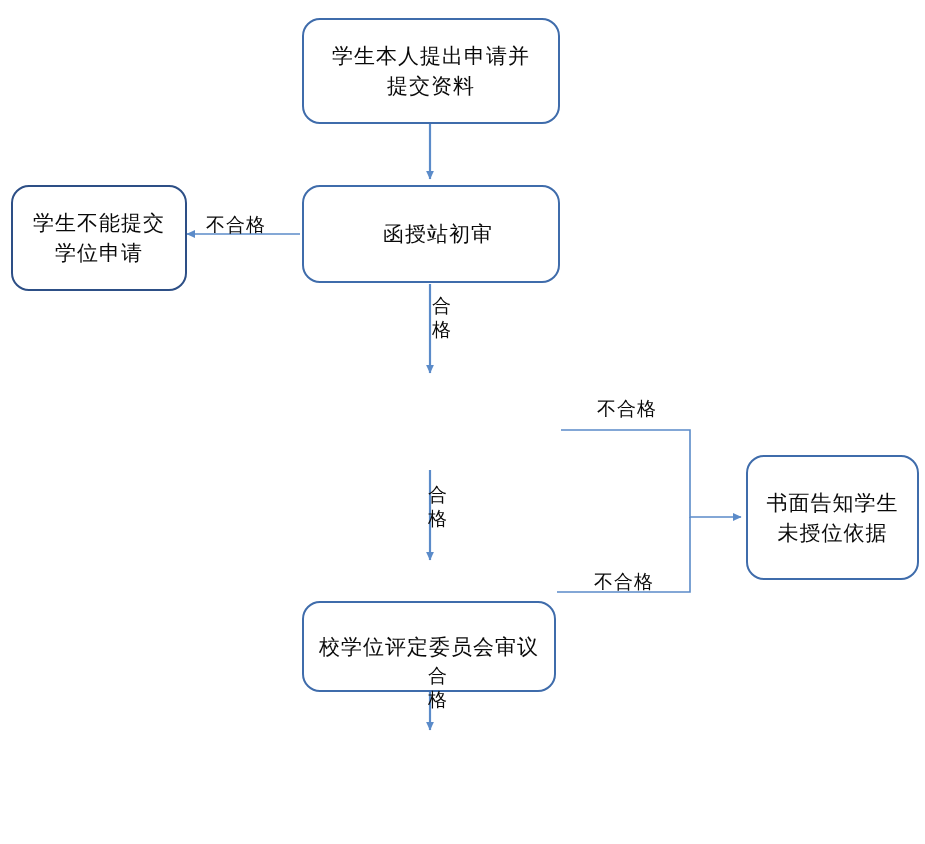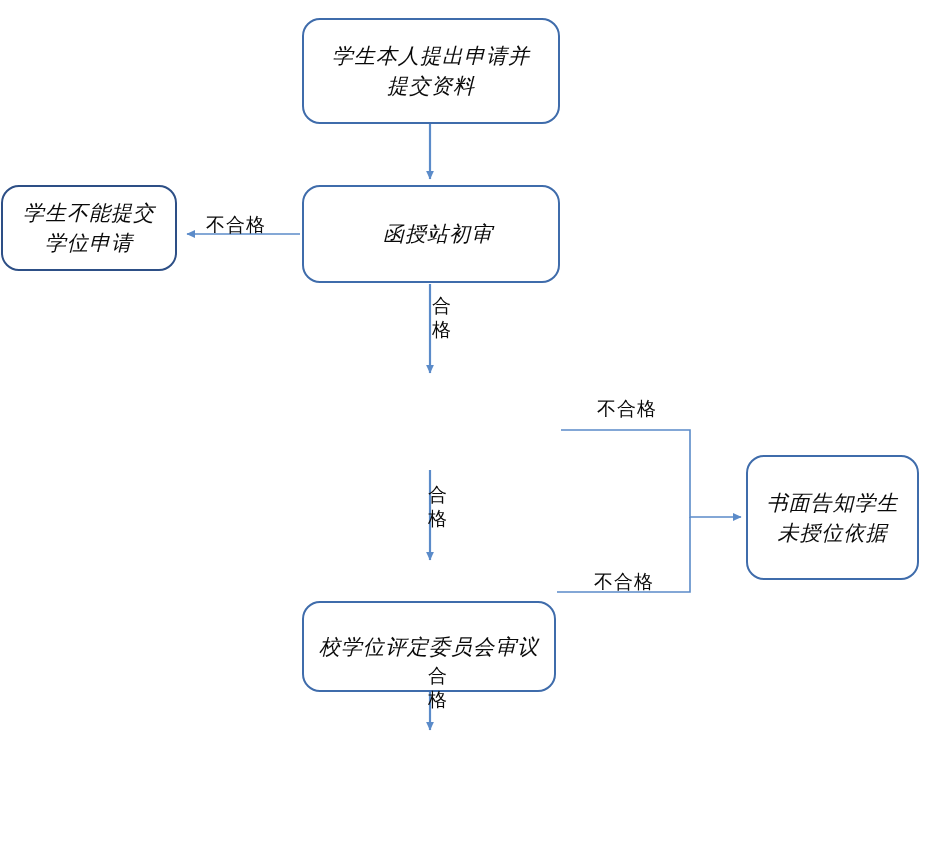--- a/index.html
+++ b/index.html
@@ -4,25 +4,25 @@
 <style>
   html,body{margin:0;padding:0;background:#ffffff;}
   body{width:925px;height:844px;position:relative;overflow:hidden;
        font-family:"DejaVu Sans","Liberation Sans",sans-serif;}
   #canvas{position:absolute;left:0;top:0;width:925px;height:844px;}
   svg.wires{position:absolute;left:0;top:0;width:925px;height:844px;pointer-events:none;}
 
   .node{position:absolute;box-sizing:border-box;border:2px solid #3f6cab;
         border-radius:18px;background:#ffffff;display:flex;align-items:center;
         justify-content:center;text-align:center;color:#0a0a0a;font-size:21px;
-        line-height:30px;letter-spacing:1px;font-style:italic;}
+        line-height:30px;letter-spacing:1px;}
   .node .txt{white-space:pre-line;display:block;}
 
   .n-apply   {left:302px; top:18px;  width:258px; height:106px;}
-  .n-reject1 {left:1px;   top:185px; width:176px; height:86px;  border-color:#2d4f86;}
+  .n-reject1 {left:11px;   top:185px; width:176px; height:106px;  border-color:#2d4f86;}
   .n-station {left:302px; top:185px; width:258px; height:98px;padding-left:14px;}
   .n-college {left:302px; top:378px; width:258px; height:91px;}
   .n-committee{left:302px;top:565px; width:254px; height:91px;margin-top:36px;}
   .n-notify  {left:746px; top:455px; width:173px; height:125px;}
   .n-grant   {left:302px; top:735px; width:258px; height:97px;}
 
   .elabel{position:absolute;color:#0a0a0a;font-size:19px;line-height:24px;
           letter-spacing:1px;white-space:pre-line;}
   .elabel.vert{width:20px;text-align:center;}
 

